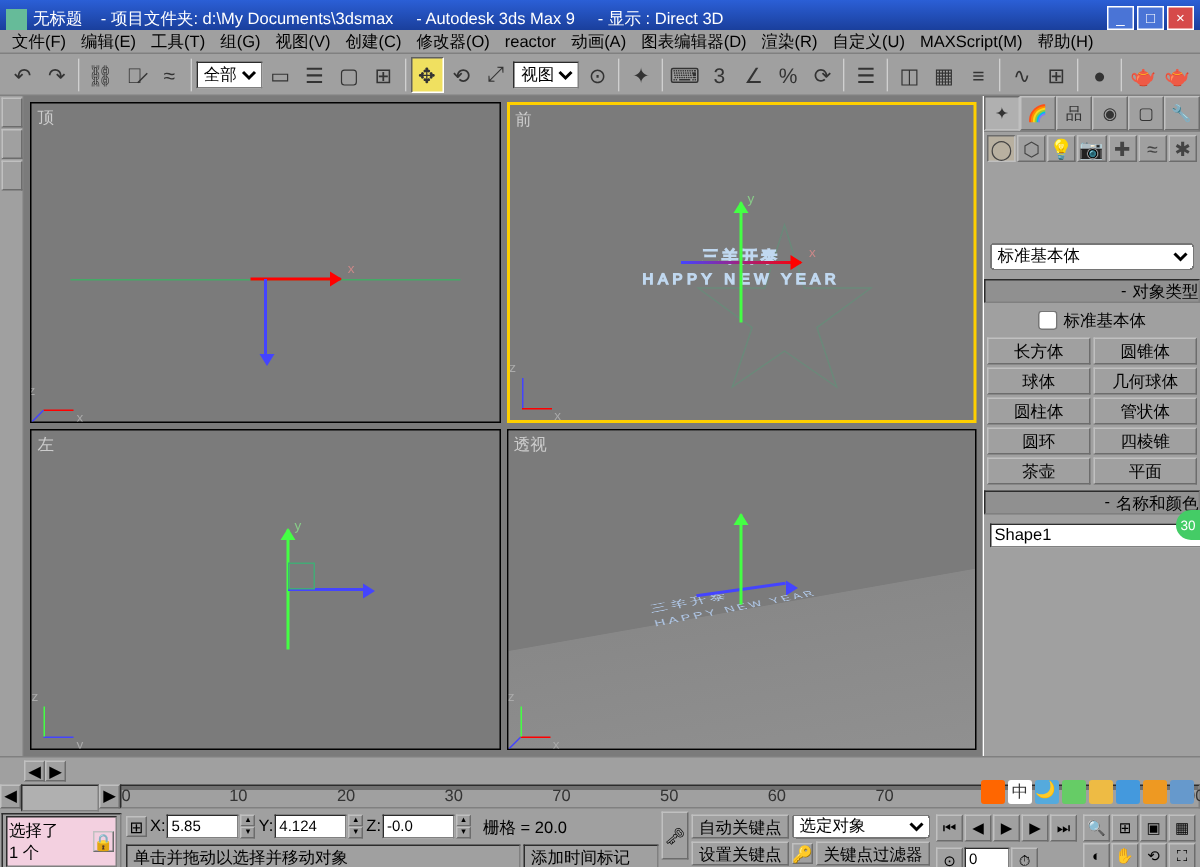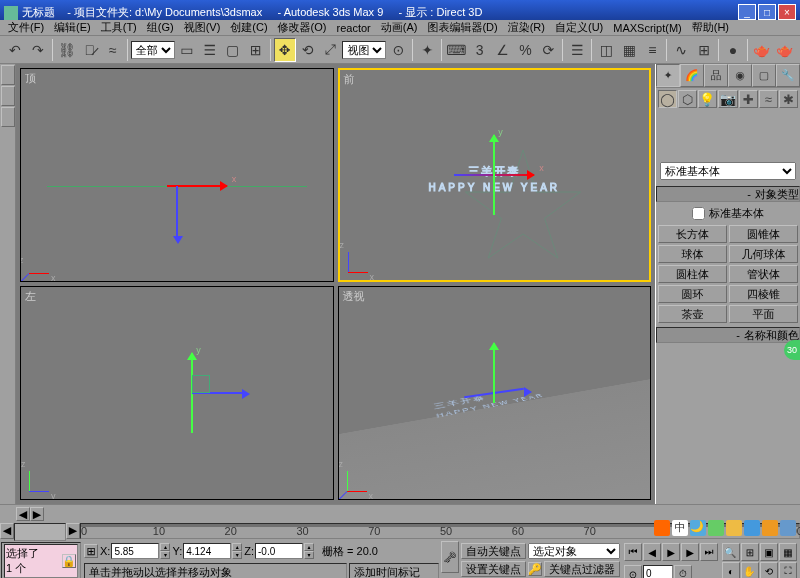--- a/index.html
+++ b/index.html
@@ -311,20 +311,24 @@
       <div class="prim-btn">圆柱体</div>
       <div class="prim-btn">管状体</div>
       <div class="prim-btn">圆环</div>
       <div class="prim-btn">四棱锥</div>
       <div class="prim-btn">茶壶</div>
       <div class="prim-btn">平面</div>
     </div>
     <div class="rollout-hdr">
         <span>名称和颜色</span>
       </div>
+    <div class="name-color">
+      <input class="name-input" value="Shape1" style="">
+
+    </div>
   </div>
 </div>
 
 <div class="timeline-area">
   <div class="time-slider">
     <div class="slider-arrow">◀</div>
     <div class="slider-arrow">▶</div>
   </div>
   <div class="ruler-row">
     <div class="ruler-scroll">

